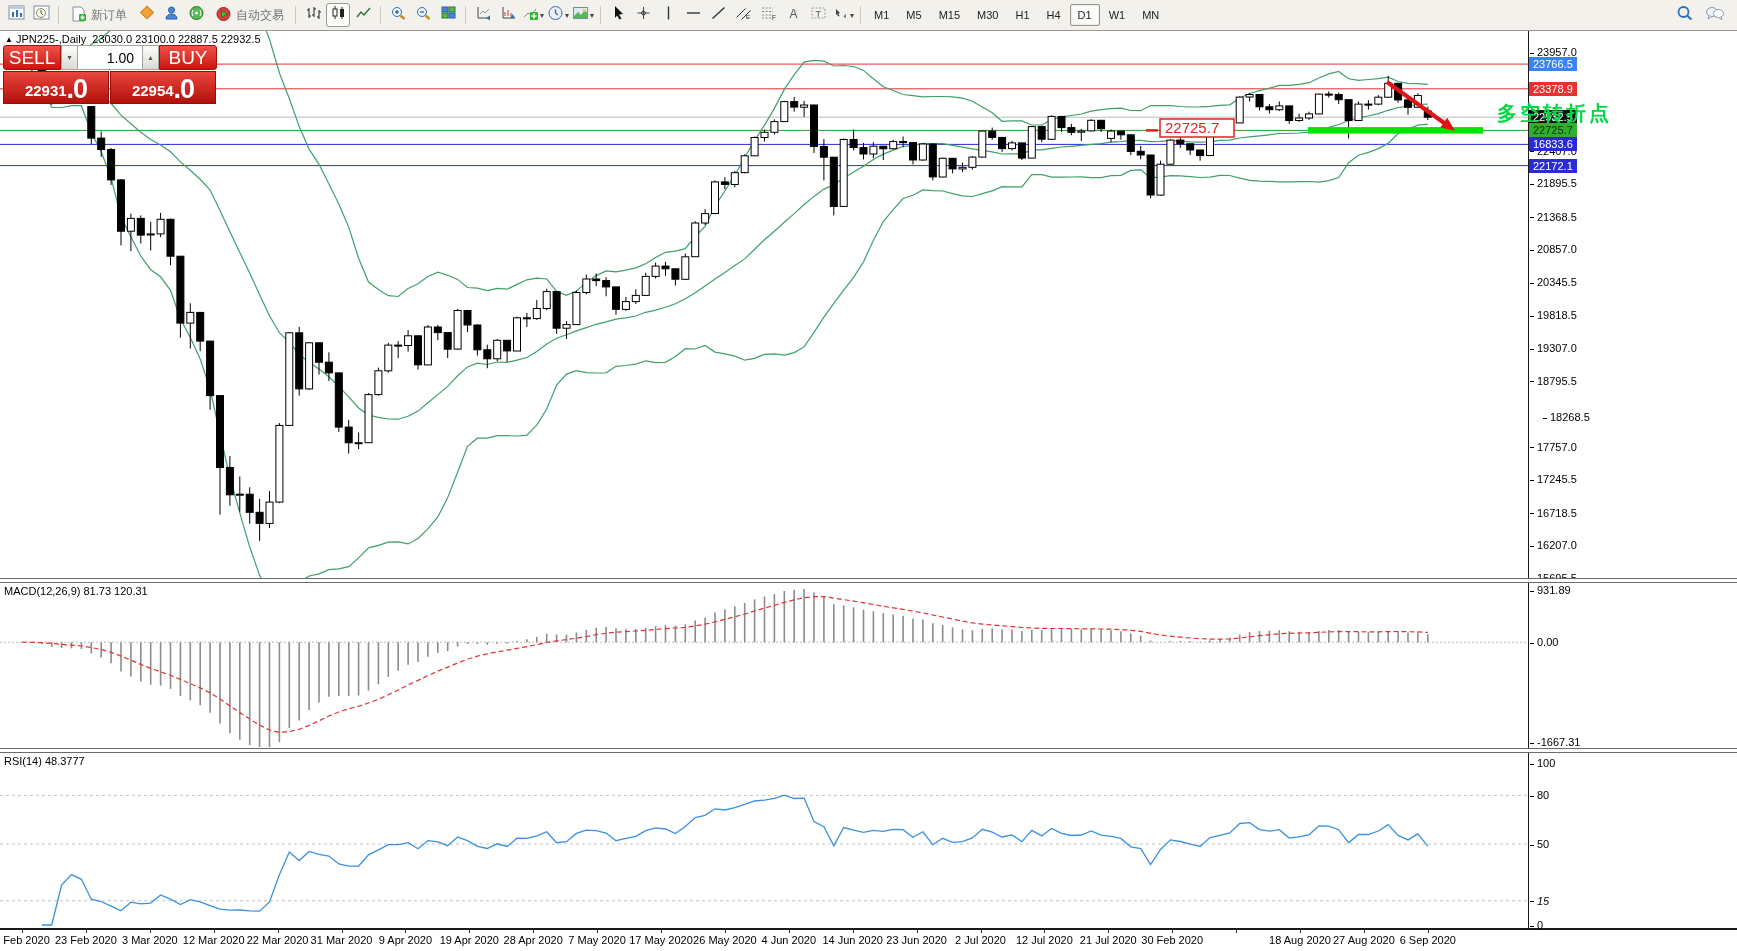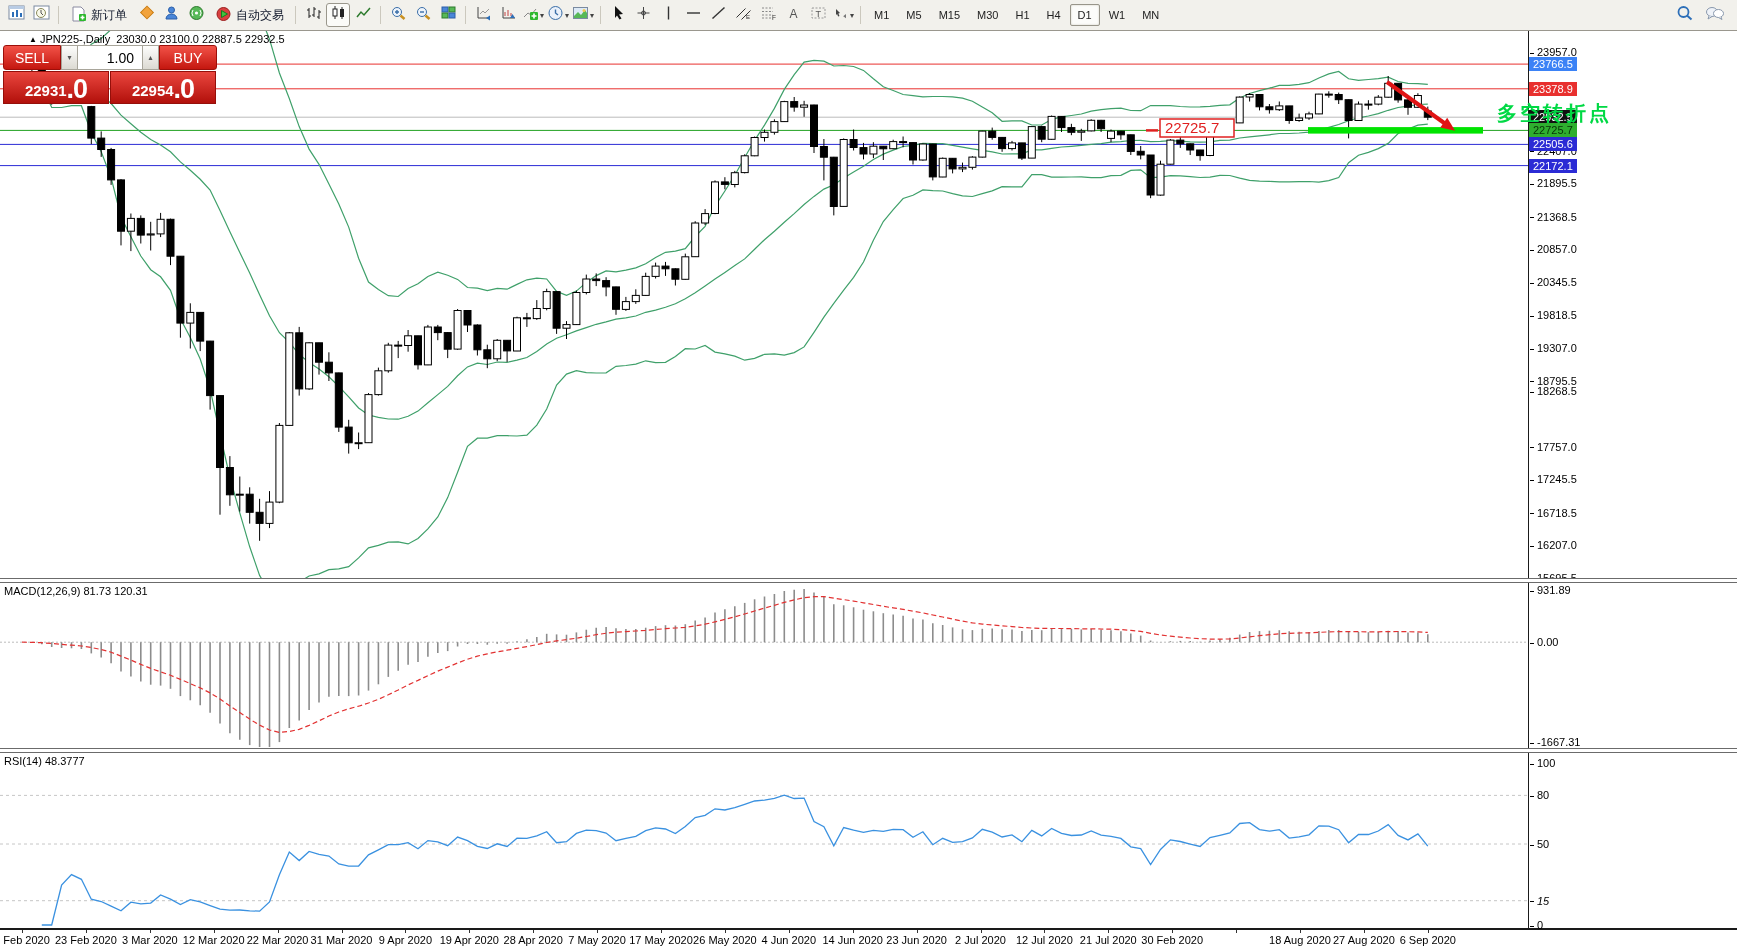--- a/index.html
+++ b/index.html
@@ -2,49 +2,49 @@
 <html><head>
 <meta charset="utf-8">
 <style>
   html,body{margin:0;padding:0;background:#d8d8d8;font-family:"Liberation Sans",sans-serif;}
   .app{position:relative;width:1737px;height:951px;background:#ffffff;overflow:hidden;}
   
   .toolbar{position:absolute;top:0;left:0;width:1737px;height:30px;background:#f2f1ec;
     display:flex;align-items:center;padding:0 4px;box-sizing:border-box;gap:1px;}
   .tb-btn{height:24px;min-width:24px;display:flex;align-items:center;justify-content:center;
     border-radius:3px;border:1px solid transparent;box-sizing:border-box;cursor:default;}
-  .tb-btn.labeled{padding:0 5px;gap:4px;font-size:12px;color:#0f172a;white-space:nowrap;}
+  .tb-btn.labeled{padding:0 5px;gap:4px;font-size:12px;color:#737373;white-space:nowrap;}
   .tb-btn.pressed{background:#fbfbf8;border:1px solid #9a978c;}
   .tb-sep{width:1px;height:18px;background:#cbc8bd;margin:0 4px;flex:0 0 auto;}
   .caret{font-size:8px;color:#444;margin-left:1px;}
   .tf{font-size:11px;color:#222;padding:4px 7px;border:1px solid transparent;border-radius:2px;}
   .tf.active{background:#fcfcfa;border:1px solid #98958a;box-shadow:inset 0 0 2px #c8c5ba;}
   .tb-right{margin-left:auto;display:flex;align-items:center;gap:6px;padding-right:6px;}
   
   .topline{position:absolute;left:0;top:30px;width:1737px;height:1px;background:#9a978e;z-index:2;}
   .vaxis{position:absolute;left:1528px;top:31px;width:1px;height:898px;background:#1a1a1a;z-index:3;}
   .split{position:absolute;left:0;width:1737px;height:5px;background:#ffffff;
     border-top:1px solid #6b6b6b;border-bottom:1px solid #6b6b6b;box-sizing:border-box;z-index:5;}
   .axline{position:absolute;left:0;top:928px;width:1737px;height:2px;background:#1a1a1a;z-index:4;}
   svg.panel-svg{position:absolute;left:0;z-index:1;}
   
-  .chart-header{position:absolute;left:5px;top:33px;font-size:11px;color:#000;z-index:6;white-space:nowrap;margin-left:24px;}
+  .chart-header{position:absolute;left:5px;top:33px;font-size:11px;color:#000;z-index:6;white-space:nowrap;}
   .chart-header .tri{font-size:8px;margin-right:3px;vertical-align:1px;}
   .indlabel{position:absolute;left:4px;font-size:11px;color:#000;z-index:6;white-space:nowrap;}
   .ptick{position:absolute;left:1530px;transform:translateY(-50%);font-size:11px;color:#000;z-index:4;white-space:nowrap;}
   .ptick .tk{display:inline-block;width:4px;height:1px;background:#000;vertical-align:middle;margin-right:3px;}
   .pbadge{position:absolute;left:1529px;transform:translateY(-50%);font-size:11px;line-height:14px;
     padding:0 4px;z-index:5;white-space:nowrap;}
   .dlabel{position:absolute;font-size:11px;color:#000;transform:translateX(-50%);top:934px;z-index:4;white-space:nowrap;}
   .dtick{position:absolute;width:1px;height:3px;background:#333;top:930px;z-index:5;}
   .turn{position:absolute;z-index:7;font-weight:bold;white-space:nowrap;}
   
   .panel{position:absolute;left:3px;top:45px;z-index:10;}
   .row1{display:flex;height:25px;}
-  .btn-trade{width:58px;color:#fff;font-size:14px;display:flex;align-items:center;justify-content:center;
+  .btn-trade{width:58px;color:#fff;font-size:19px;display:flex;align-items:center;justify-content:center;
     background:linear-gradient(#f25248,#c4170f);border:1px solid #9c0f0a;box-sizing:border-box;}
   .btn-sell{border-radius:3px 0 0 3px;}
   .btn-buy{border-radius:0 3px 3px 0;}
   .spin{width:17px;background:linear-gradient(#fdfdfc,#dcdad2);border:1px solid #a8a59a;
     font-size:8px;color:#555;display:flex;align-items:center;justify-content:center;box-sizing:border-box;}
   .vol{width:64px;height:25px;border:1px solid #a8a59a;border-left:none;border-right:none;
     font-size:14px;font-family:"Liberation Sans",sans-serif;text-align:right;padding:0 8px 0 2px;outline:none;box-sizing:border-box;}
   .row2{display:flex;margin-top:1px;gap:1px;}
   .quote{width:106px;height:33px;background:linear-gradient(#ea463e,#b2100b);color:#fff;
     display:flex;align-items:flex-end;justify-content:center;padding-bottom:1px;
@@ -768,31 +768,31 @@
   <div id="axis-labels">
       <div class="ptick" style="top: 52px;"><span class="tk"></span>23957.0</div>
       <div class="ptick" style="top: 150.687px;"><span class="tk"></span>22407.0</div>
       <div class="ptick" style="top: 183.253px;"><span class="tk"></span>21895.5</div>
       <div class="ptick" style="top: 216.807px;"><span class="tk"></span>21368.5</div>
       <div class="ptick" style="top: 249.373px;"><span class="tk"></span>20857.0</div>
       <div class="ptick" style="top: 281.94px;"><span class="tk"></span>20345.5</div>
       <div class="ptick" style="top: 315.493px;"><span class="tk"></span>19818.5</div>
       <div class="ptick" style="top: 348.06px;"><span class="tk"></span>19307.0</div>
       <div class="ptick" style="top: 380.627px;"><span class="tk"></span>18795.5</div>
-      <div class="ptick" style="top: 391px;"><span class="tk"></span>18268.5</div>
+      <div class="ptick" style="top: 417px; margin-left: 13px;"><span class="tk"></span>18268.5</div>
       <div class="ptick" style="top: 446.747px;"><span class="tk"></span>17757.0</div>
       <div class="ptick" style="top: 479.313px;"><span class="tk"></span>17245.5</div>
       <div class="ptick" style="top: 512.867px;"><span class="tk"></span>16718.5</div>
       <div class="ptick" style="top: 545.433px;"><span class="tk"></span>16207.0</div>
       <div class="ptick" style="top: 578px;"><span class="tk"></span>15695.5</div>
       <div class="pbadge" style="top: 64.1289px; background: #3b82f6; color: rgb(255, 255, 255);">23766.5</div>
       <div class="pbadge" style="top: 88.8069px; background: rgb(232, 48, 46); color: rgb(255, 255, 255);">23378.9</div>
       <div class="pbadge" style="top: 117.229px; background: rgb(17, 17, 17); color: rgb(255, 255, 255);">22932.5</div>
       <div class="pbadge" style="top: 130.395px; background: rgb(47, 174, 47); color: rgb(7, 50, 7);">22725.7</div>
-      <div class="pbadge" style="top: 144.409px; background: rgb(43, 43, 213); color: rgb(255, 255, 255);">22505.6</div>
+      <div class="pbadge" style="top: 144.409px; background: rgb(43, 43, 213); color: rgb(255, 255, 255);">16833.6</div>
       <div class="pbadge" style="top: 165.642px; background: rgb(43, 43, 213); color: rgb(255, 255, 255);">22172.1</div>
       <div class="ptick" style="top: 590px;"><span class="tk"></span>931.89</div>
       <div class="ptick" style="top: 642.157px;"><span class="tk"></span>0.00</div>
       <div class="ptick" style="top: 742px;"><span class="tk"></span>-1667.31</div>
       <div class="ptick" style="top: 763px;"><span class="tk"></span>100</div>
       <div class="ptick" style="top: 795.4px;"><span class="tk"></span>80</div>
       <div class="ptick" style="top: 844px;"><span class="tk"></span>50</div>
       <div class="ptick" style="top: 900.7px; font-style: italic;"><span class="tk"></span>15</div>
       <div class="ptick" style="top: 925px;"><span class="tk"></span>0</div>
     </div>

